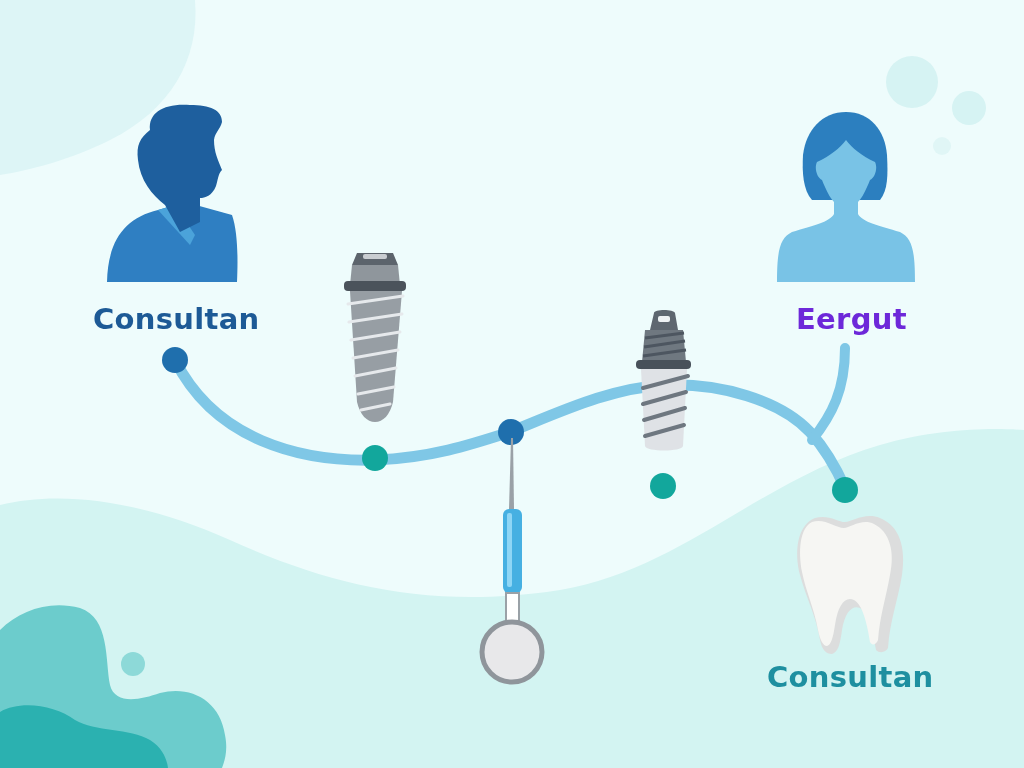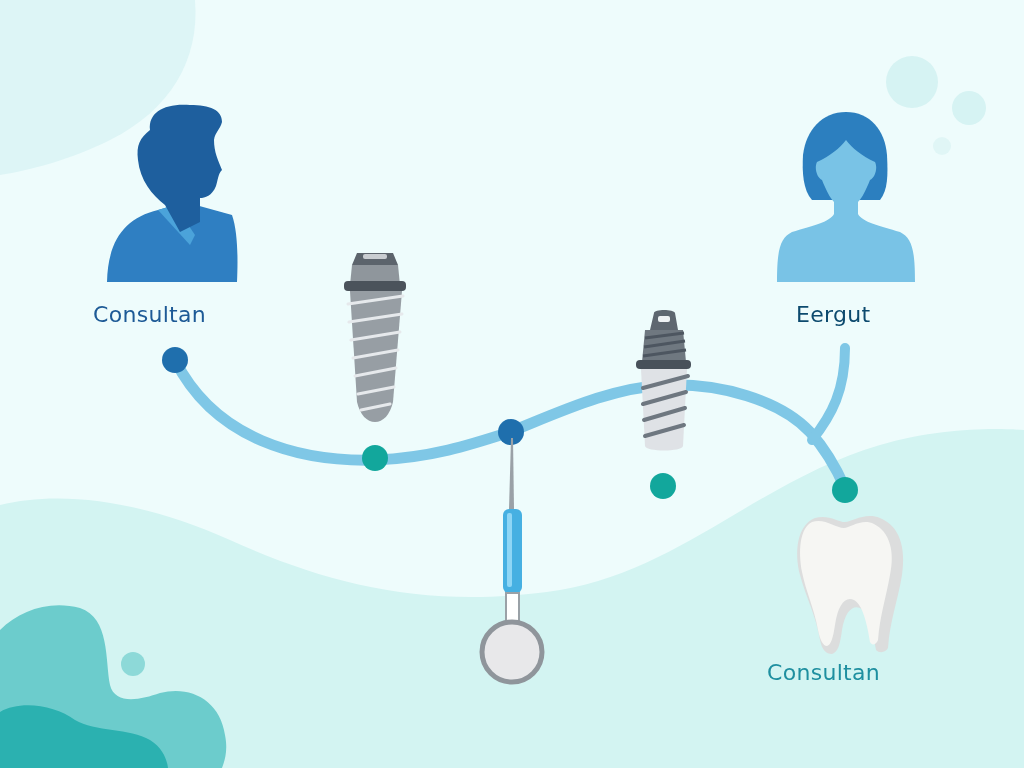--- a/index.html
+++ b/index.html
@@ -1,20 +1,20 @@
 <!DOCTYPE html>
 <html><head>
 <meta charset="utf-8">
 <style>
   html,body{margin:0;padding:0;}
   body{width:1024px;height:768px;overflow:hidden;position:relative;background:#eefcfc;font-family:"DejaVu Sans","Liberation Sans",sans-serif;}
   .layer{position:absolute;left:0;top:0;width:1024px;height:768px;}
-  .label{position:absolute;font-weight:normal;font-size:22px;letter-spacing:0.3px;white-space:nowrap;}
+  .label{position:absolute;font-weight:bold;font-size:29px;letter-spacing:0.3px;white-space:nowrap;}
   #lbl-consultan{left:93px;top:302px;color:#1d5a96;}
-  #lbl-eergut{left:796px;top:302px;color:#0c4a6e;}
+  #lbl-eergut{left:796px;top:302px;color:#6d28d9;}
   #lbl-placament{left:767px;top:660px;color:#1e8fa0;}
 </style>
 </head>
 <body>
 
 <svg class="layer" viewBox="0 0 1024 768" xmlns="http://www.w3.org/2000/svg">
   <rect width="1024" height="768" fill="#eefcfc"></rect>
 
   <path d="M0,0 L195,0 C200,60 170,110 110,140 C70,160 30,170 0,175 Z" fill="#ddf5f6"></path>
 

